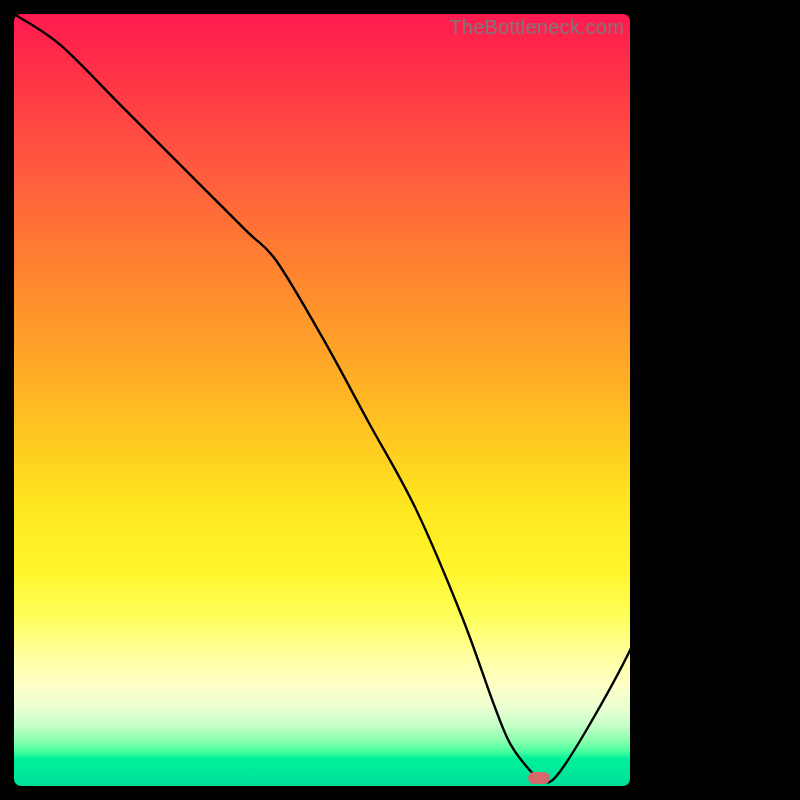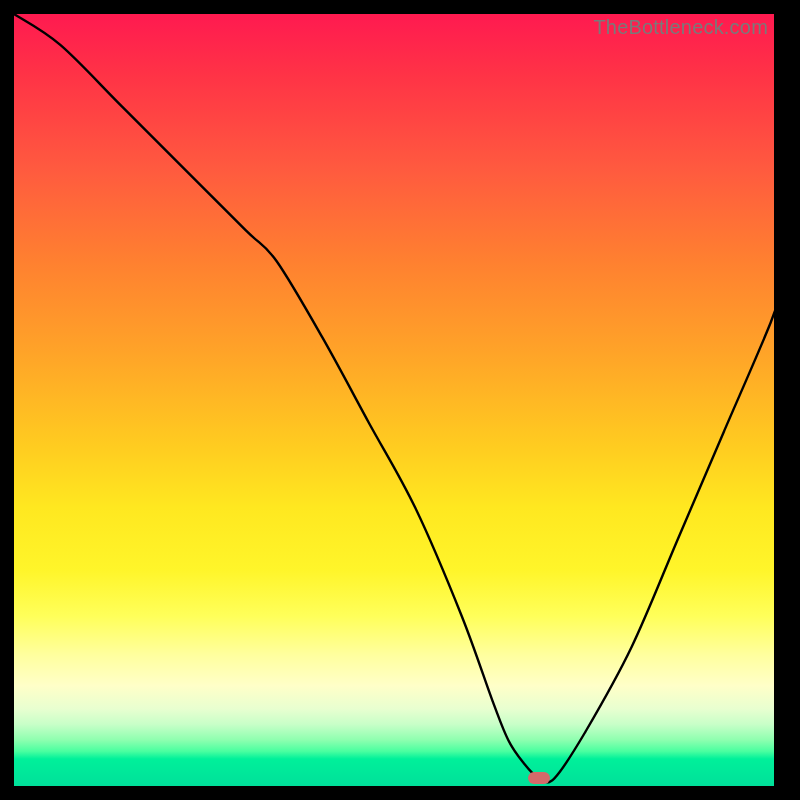--- a/index.html
+++ b/index.html
@@ -14,41 +14,42 @@
   .stage {
     position: relative;
     width: 800px;
     height: 800px;
     background: #000;
   }
   .inner {
     position: absolute;
     left: 14px;
     top: 14px;
-    width: 760px;
+    width: 616px;
     height: 772px;
     background: linear-gradient(to bottom,
       #ff1a50 0%,
       #ff3346 8%,
       #ff5a3f 20%,
       #ff8030 32%,
       #ffa428 44%,
       #ffcc20 56%,
       #ffe820 64%,
       #fff52a 72%,
       #ffff5a 78%,
       #ffff9e 83%,
       #ffffc8 87%,
       #e8ffd0 90%,
       #c8ffc8 92%,
       #8fffb0 94%,
       #4affa0 95.5%,
       #00f09a 96.5%,
       #00e09a 100%
     );
+    border-radius: 7px;
   }
   .watermark {
     position: absolute;
     top: 2px;
     right: 6px;
     color: #7a7a7a;
     font-size: 20px;
     font-weight: 500;
     letter-spacing: 0.2px;
     user-select: none;

